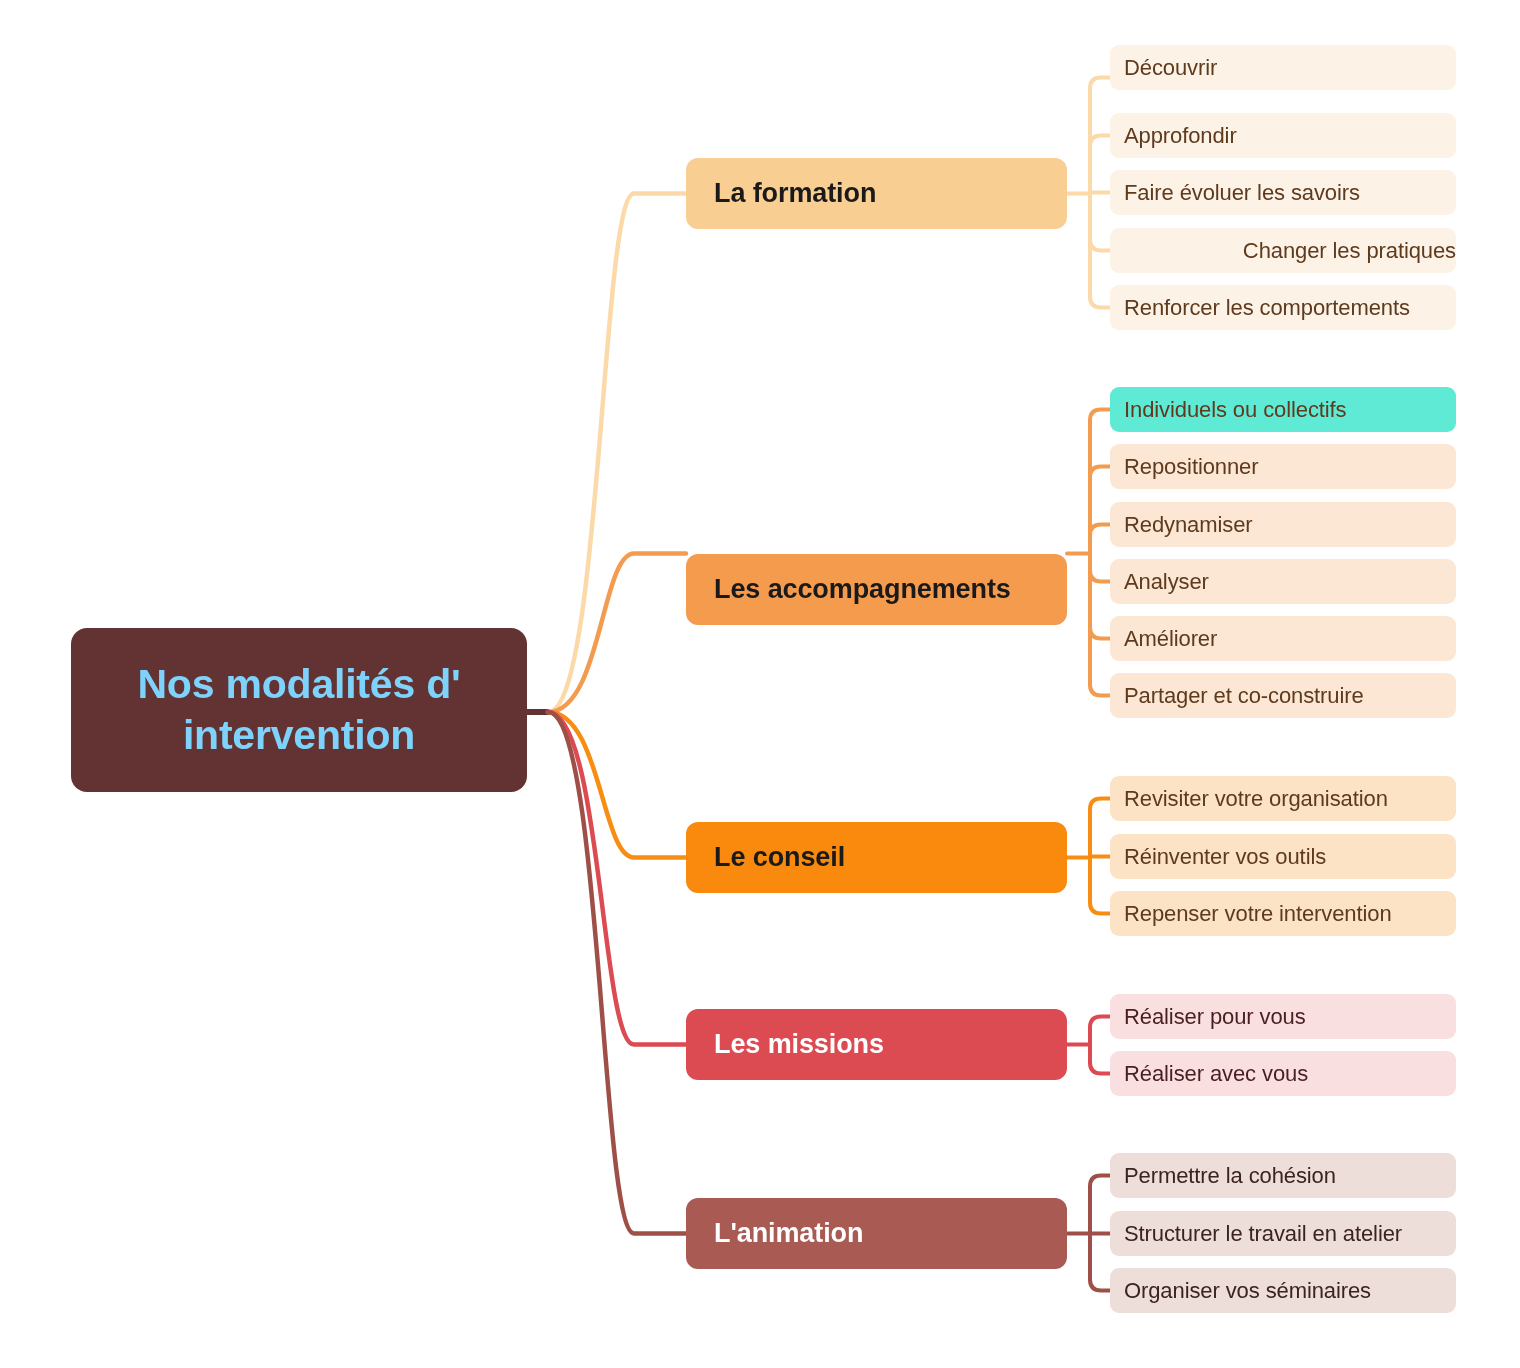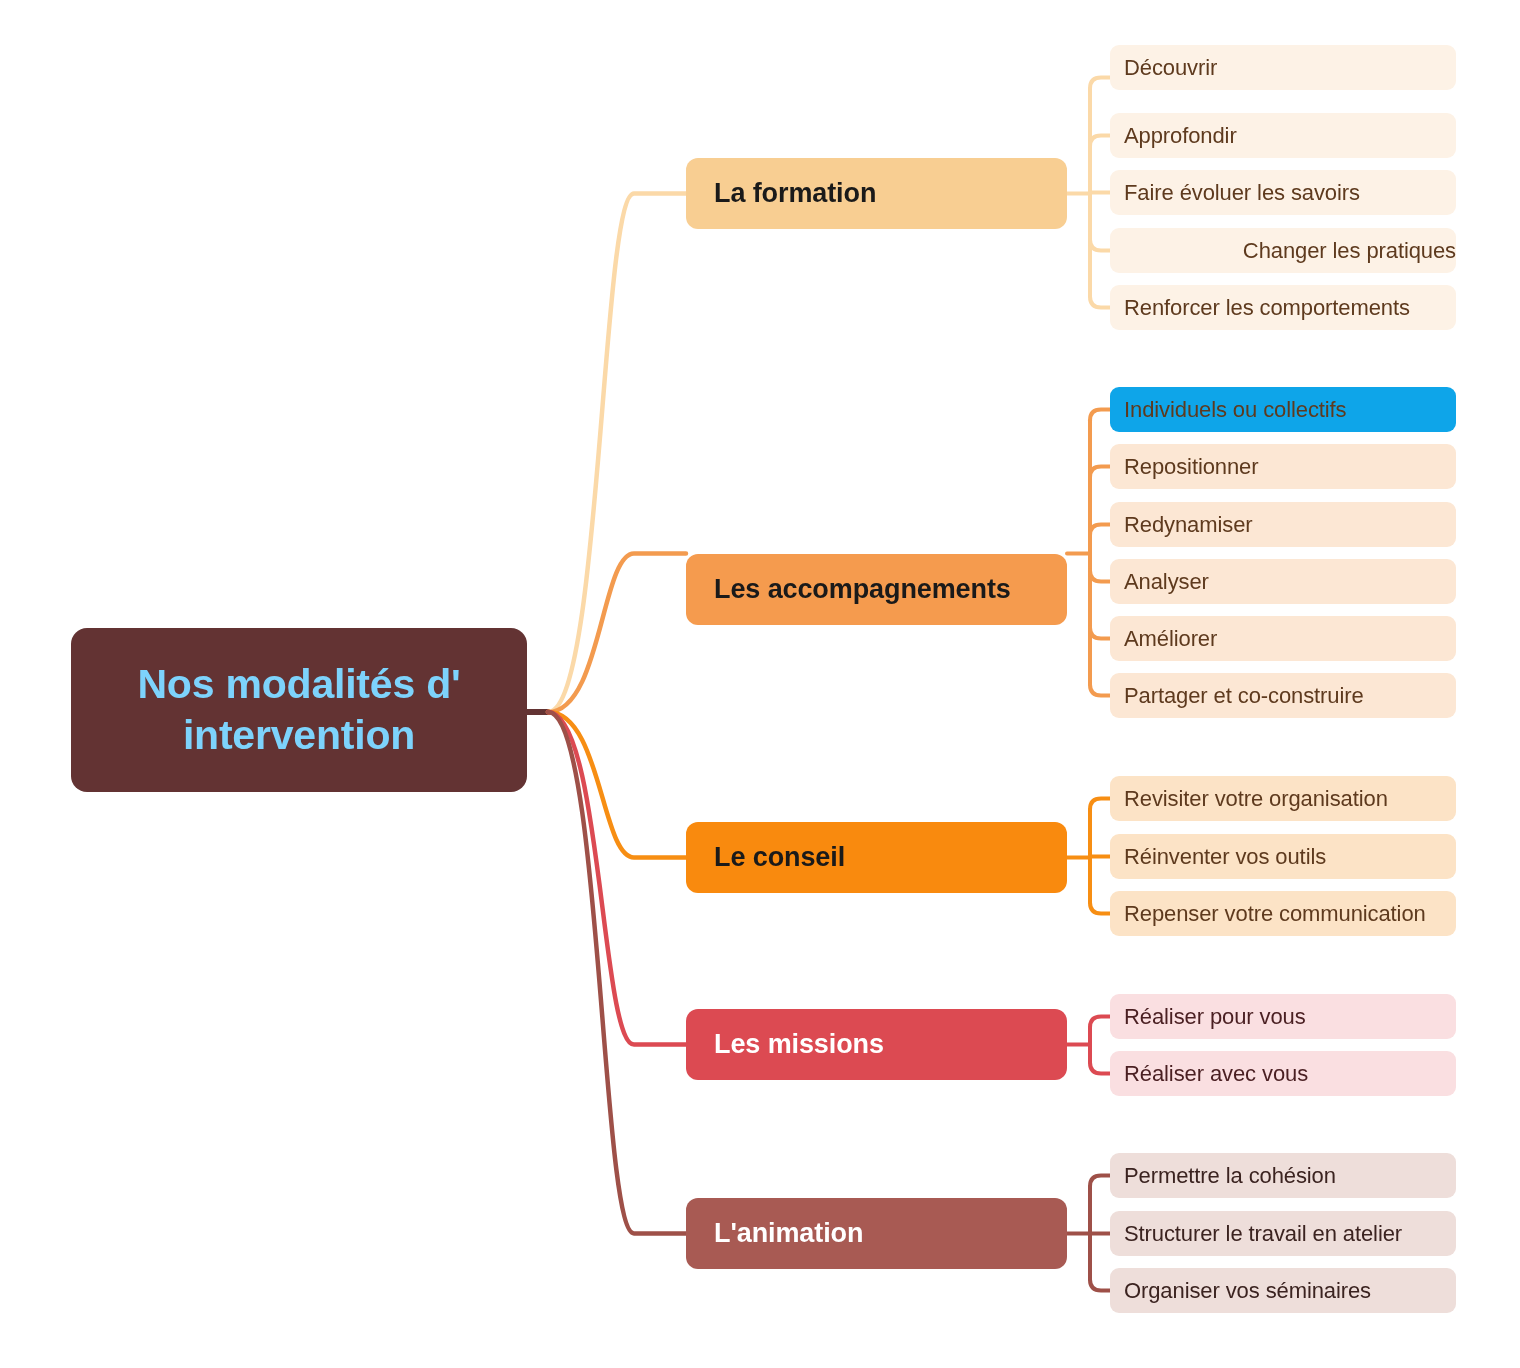--- a/index.html
+++ b/index.html
@@ -156,21 +156,21 @@
   <div class="leaf-node" style="top: 228px; background: rgb(253, 242, 230); justify-content: flex-end;">
     <span class="leaf-label" style="color: rgb(94, 58, 30);">Changer les pratiques</span>
   </div>
   <div class="leaf-node" style="top: 285px; background: rgb(253, 242, 230);">
     <span class="leaf-label" style="color: rgb(94, 58, 30);">Renforcer les comportements</span>
   </div>
 
   <div class="branch-node" style="top: 518px; background: rgb(245, 155, 78); margin-top: 36px;">
     <span class="branch-label" style="color: rgb(26, 26, 26);">Les accompagnements</span>
   </div>
-  <div class="leaf-node" style="top: 387px; background: #0ea5e9;">
+  <div class="leaf-node" style="top: 387px; background: #5eead4;">
     <span class="leaf-label" style="color: rgb(94, 58, 30);">Individuels ou collectifs</span>
   </div>
   <div class="leaf-node" style="top: 444px; background: rgb(252, 231, 212);">
     <span class="leaf-label" style="color: rgb(94, 58, 30);">Repositionner</span>
   </div>
   <div class="leaf-node" style="top: 502px; background: rgb(252, 231, 212);">
     <span class="leaf-label" style="color: rgb(94, 58, 30);">Redynamiser</span>
   </div>
   <div class="leaf-node" style="top: 559px; background: rgb(252, 231, 212);">
     <span class="leaf-label" style="color: rgb(94, 58, 30);">Analyser</span>
@@ -185,21 +185,21 @@
   <div class="branch-node" style="top: 822px; background: rgb(249, 138, 14);">
     <span class="branch-label" style="color: rgb(26, 26, 26);">Le conseil</span>
   </div>
   <div class="leaf-node" style="top: 776px; background: rgb(252, 227, 198);">
     <span class="leaf-label" style="color: rgb(94, 58, 30);">Revisiter votre organisation</span>
   </div>
   <div class="leaf-node" style="top: 834px; background: rgb(252, 227, 198);">
     <span class="leaf-label" style="color: rgb(94, 58, 30);">Réinventer vos outils</span>
   </div>
   <div class="leaf-node" style="top: 891px; background: rgb(252, 227, 198);">
-    <span class="leaf-label" style="color: rgb(94, 58, 30);">Repenser votre communication</span>
+    <span class="leaf-label" style="color: rgb(94, 58, 30);">Repenser votre intervention</span>
   </div>
 
   <div class="branch-node" style="top: 1009px; background: rgb(220, 74, 82);">
     <span class="branch-label" style="color: rgb(255, 255, 255);">Les missions</span>
   </div>
   <div class="leaf-node" style="top: 994px; background: rgb(250, 223, 225);">
     <span class="leaf-label" style="color: rgb(74, 31, 34);">Réaliser pour vous</span>
   </div>
   <div class="leaf-node" style="top: 1051px; background: rgb(250, 223, 225);">
     <span class="leaf-label" style="color: rgb(74, 31, 34);">Réaliser avec vous</span>

